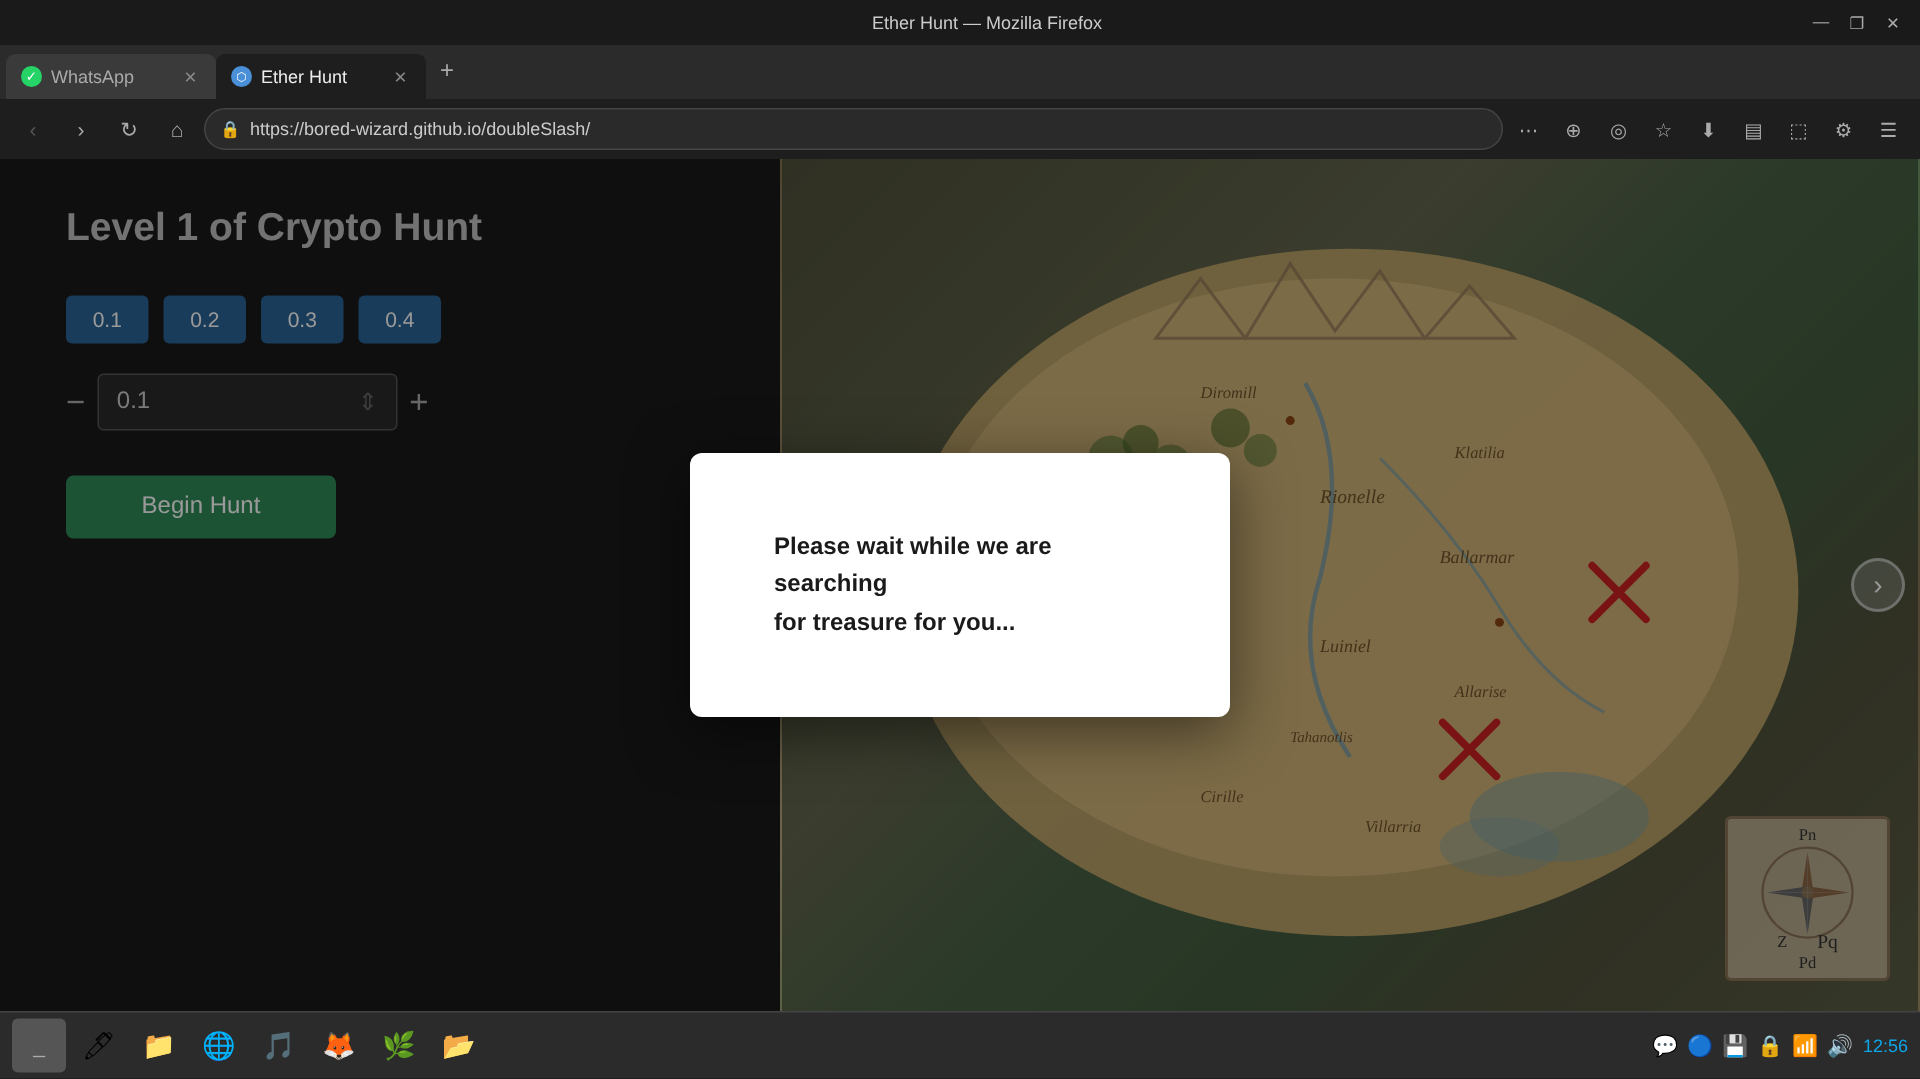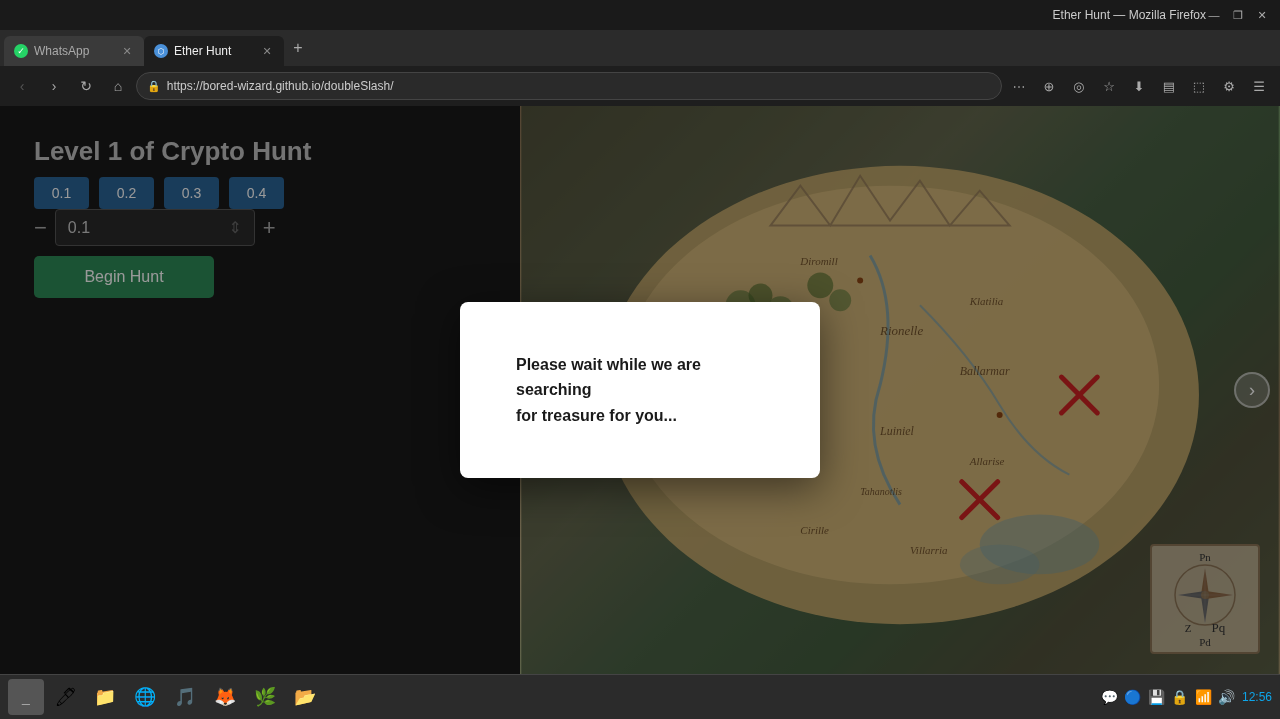--- a/index.html
+++ b/index.html
@@ -9,21 +9,21 @@
     .titlebar {
       height: 30px;
       background: #1a1a1a;
       display: flex;
       align-items: center;
       justify-content: space-between;
       padding: 0 10px;
       color: #ccc;
       font-size: 12px;
     }
-    .titlebar-title { flex: 1; text-align: right; }
+    .titlebar-title { flex: 1; text-align: center; }
     .titlebar-controls { display: flex; gap: 8px; }
     .titlebar-btn { width: 16px; height: 16px; display: flex; align-items: center; justify-content: center; color: #aaa; font-size: 11px; cursor: pointer; }
 
     
     .tabbar {
       height: 36px;
       background: #2b2b2b;
       display: flex;
       align-items: flex-end;
       padding: 0 4px;
@@ -84,23 +84,24 @@
       position: relative;
       overflow: hidden;
     }
 
     .page-left {
       position: absolute;
       left: 0;
       top: 0;
       width: 480px;
       height: 100%;
-      padding: 30px 34px;
+      padding: 30px 44px;
       display: flex;
       flex-direction: column;
+      gap: 20px;
     }
 
     .page-title {
       font-size: 26px;
       color: #c0c0c0;
       font-weight: bold;
     }
 
     .page-subtitle {
       font-size: 14px;

